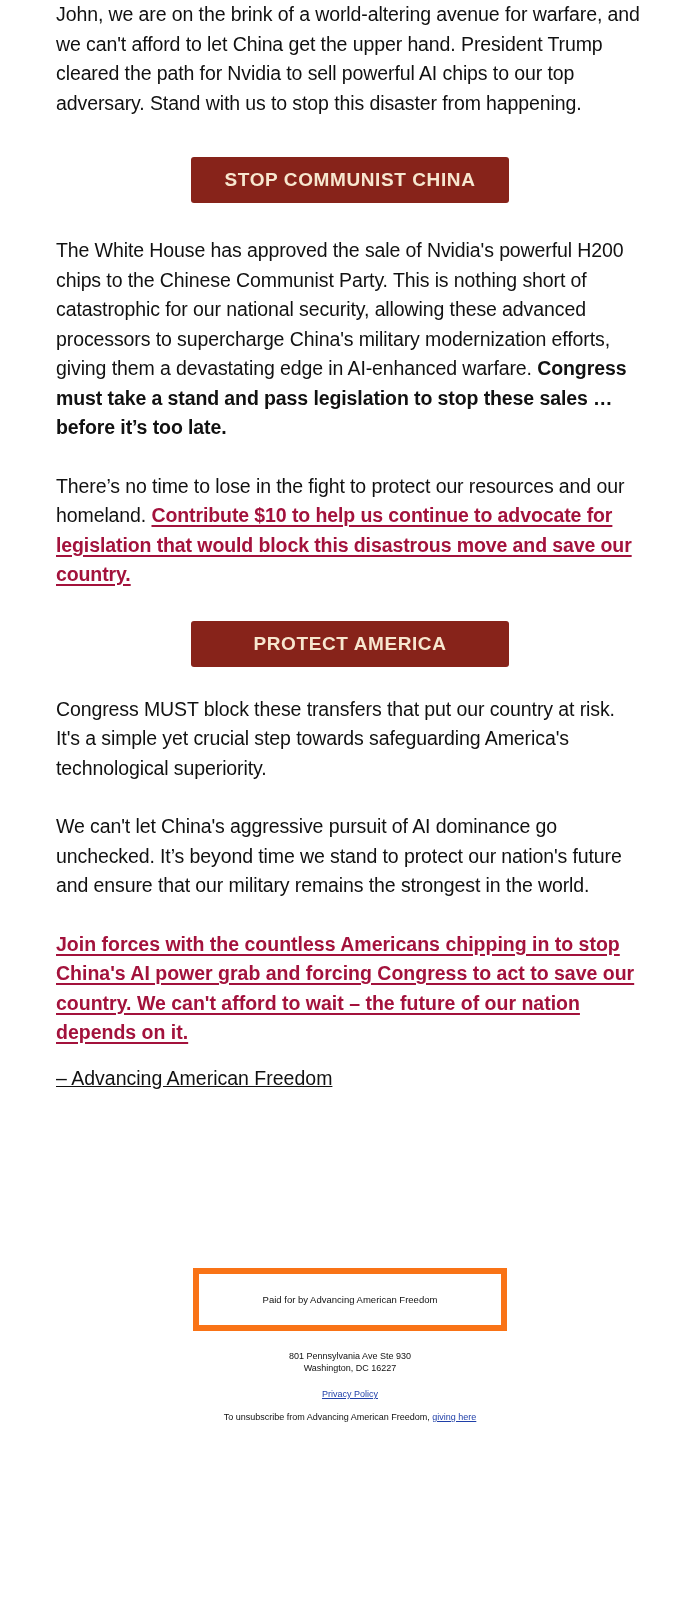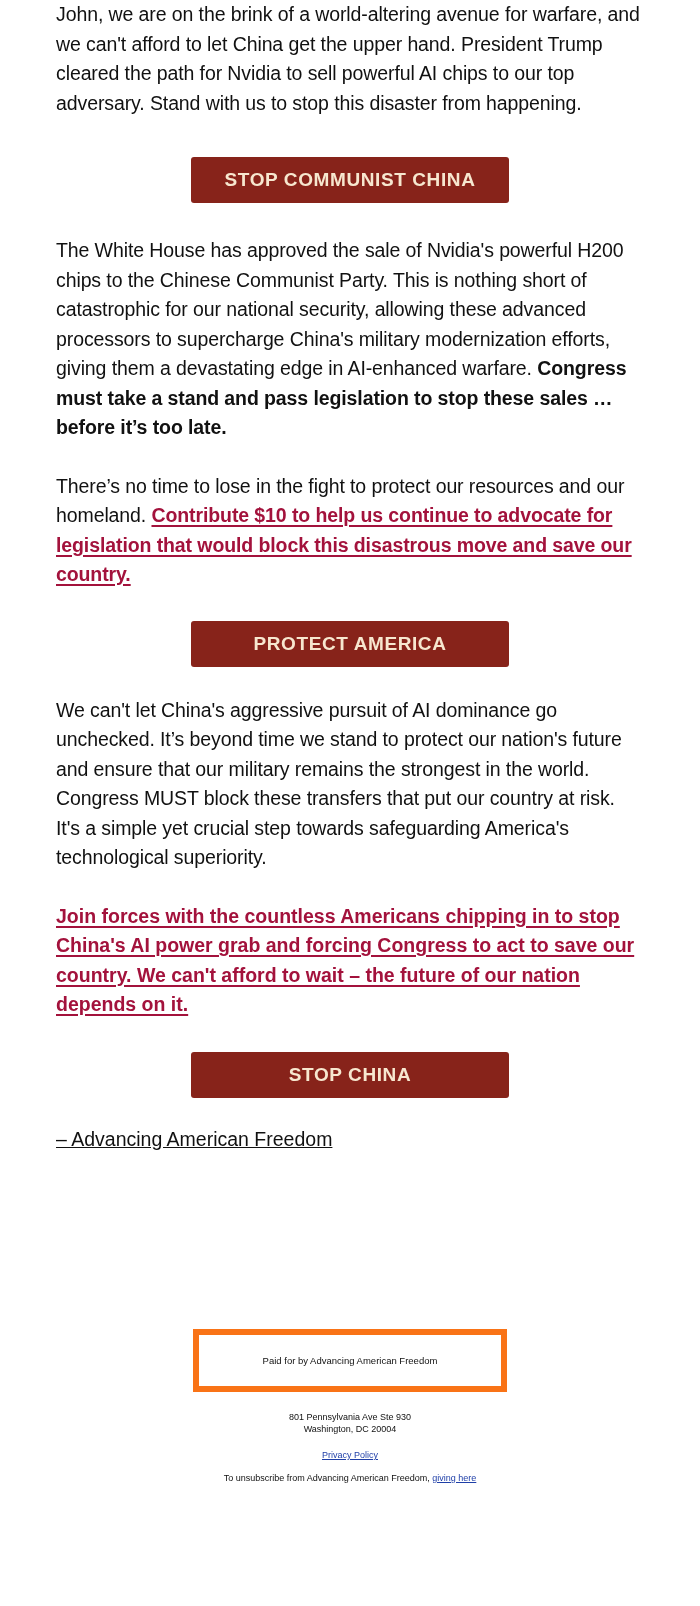--- a/index.html
+++ b/index.html
@@ -161,43 +161,40 @@
     </div>
 
     <p class="para"><span>The White House has approved the sale of Nvidia's powerful H200 chips to the Chinese Communist Party. This is nothing short of catastrophic for our national security, allowing these advanced processors to supercharge China's military modernization efforts, giving them a devastating edge in AI-enhanced warfare. </span><strong>Congress must take a stand and pass legislation to stop these sales … before it’s too late.</strong></p>
 
     <p class="para p-gap-1"><span>There’s no time to lose in the fight to protect our resources and our homeland. </span><a class="redlink">Contribute $10 to help us continue to advocate for legislation that would block this disastrous move and save our country. </a></p>
 
     <div class="cta-row cta-gap-top-2 cta-gap-bot-2">
       <button class="cta-btn">PROTECT AMERICA</button>
     </div>
 
+    <p class="para">Congress MUST block these transfers that put our country at risk. It's a simple yet crucial step towards safeguarding America's technological superiority.</p>
+
     <p class="para p-gap-1">We can't let China's aggressive pursuit of AI dominance go unchecked. It’s beyond time we stand to protect our nation's future and ensure that our military remains the strongest in the world.</p>
-
-    <p class="para">Congress MUST block these transfers that put our country at risk. It's a simple yet crucial step towards safeguarding America's technological superiority.</p>
 
     <p class="p-gap-1">
         <a class="redlink-block">Join forces with the countless Americans chipping in to stop China's AI power grab and forcing Congress to act to save our country. We can't afford to wait – the future of our nation depends on it.</a>
       </p>
 
-    <div class="cta-row cta-gap-top-3 cta-gap-bot-3">
-      <button class="cta-btn">STOP CHINA</button>
-    </div>
 
     <p class="signature">– Advancing American Freedom</p>
 
   </div>
 
   <div class="footer">
 
     <div class="disclaimer-box">Paid for by Advancing American Freedom</div>
 
     <div class="footer-address">
       <div>801 Pennsylvania Ave Ste 930</div>
-      <div>Washington, DC 20004</div>
+      <div>Washington, DC 16227</div>
     </div>
 
     <div class="footer-privacy">
       <span class="privacy-link">Privacy Policy</span>
     </div>
 
     <div class="footer-unsub"><span>To unsubscribe from Advancing American Freedom, </span><span class="unsub-link">giving here</span></div>
 
   </div>
 

